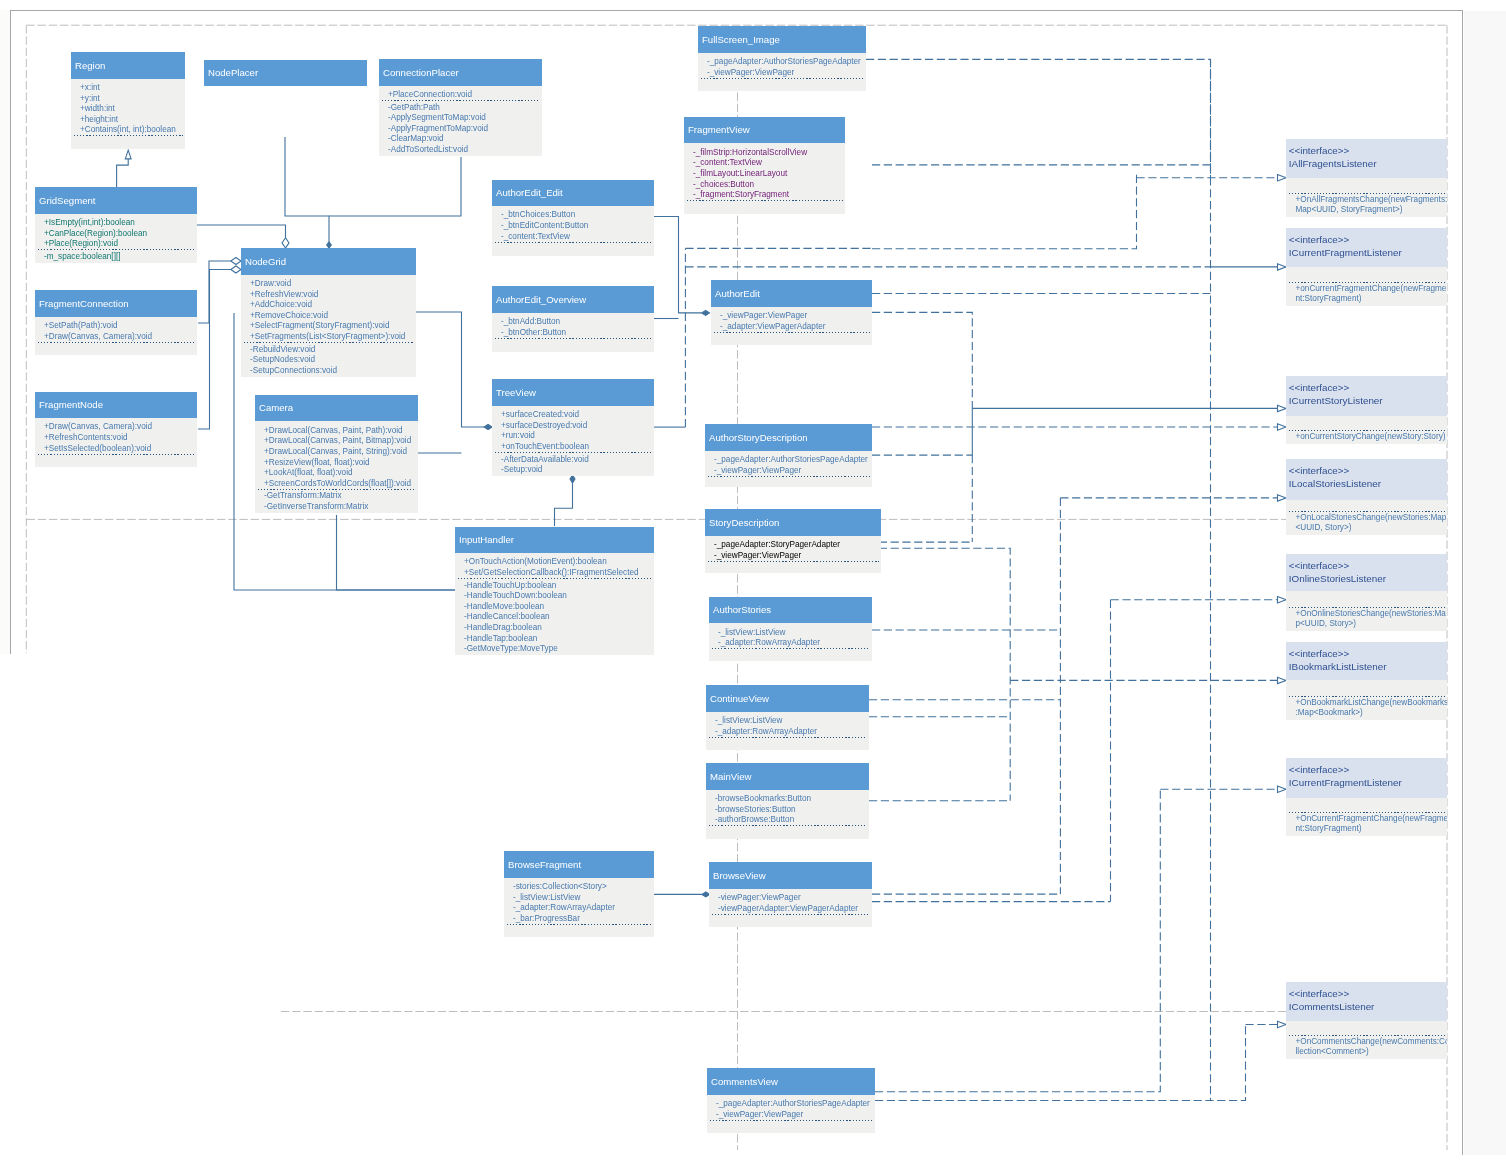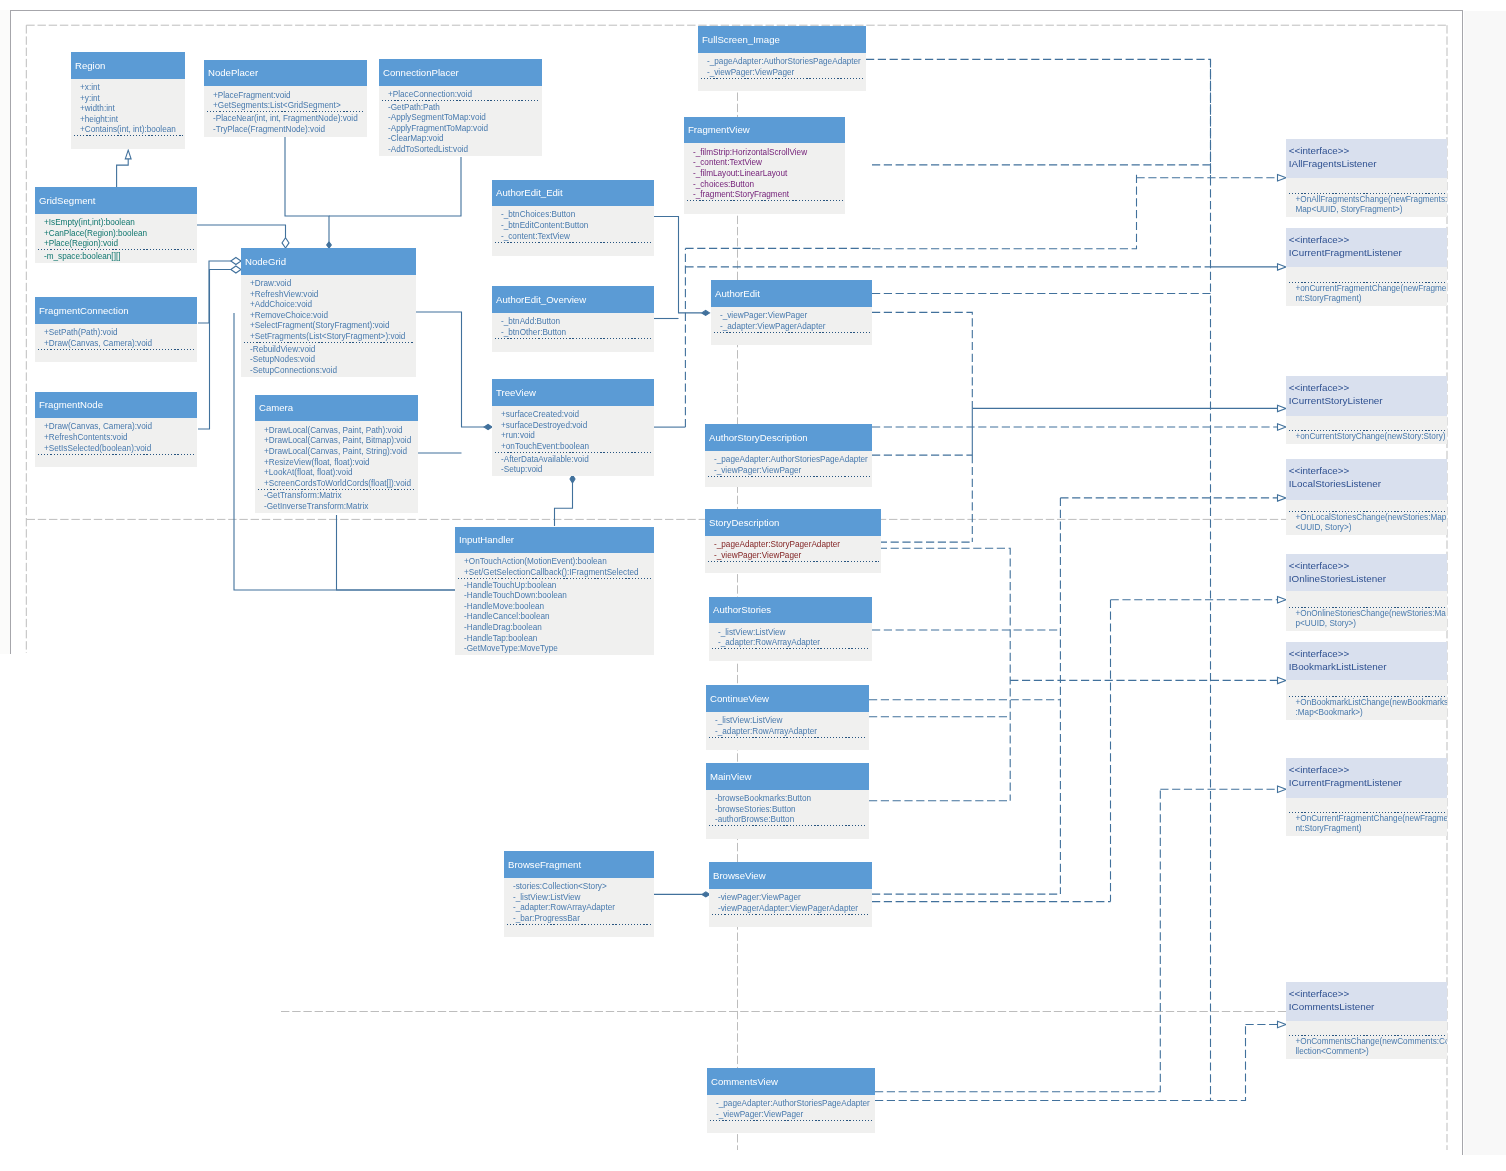--- a/index.html
+++ b/index.html
@@ -225,27 +225,20 @@
           <div class="row">+x:int</div>
           <div class="row">+y:int</div>
           <div class="row">+width:int</div>
           <div class="row">+height:int</div>
           <div class="row">+Contains(int, int):boolean</div>
           <div class="sep"></div>
         </div>
       </div>
       <div class="cls" style="left: 204px; top: 59.8px; width: 163px; height: 77.2px;">
         <div class="hdr" style="height:26.6px;background:#5b9bd5">NodePlacer</div>
-        <div class="bodywrap" style="height:50.6px;background:#f0f0ef;color:#4779ad">
-          <div class="row">+PlaceFragment:void</div>
-          <div class="row">+GetSegments:List&lt;GridSegment&gt;</div>
-          <div class="sep"></div>
-          <div class="row">-PlaceNear(int, int, FragmentNode):void</div>
-          <div class="row">-TryPlace(FragmentNode):void</div>
-        </div>
       </div>
       <div class="cls" style="left: 379px; top: 59.1px; width: 163px; height: 96.8px;">
         <div class="hdr" style="height:26.6px;background:#5b9bd5">ConnectionPlacer</div>
         <div class="bodywrap" style="height:70.19999999999999px;background:#f0f0ef;color:#4779ad">
           <div class="row">+PlaceConnection:void</div>
           <div class="sep"></div>
           <div class="row">-GetPath:Path</div>
           <div class="row">-ApplySegmentToMap:void</div>
           <div class="row">-ApplyFragmentToMap:void</div>
           <div class="row">-ClearMap:void</div>
@@ -255,21 +248,21 @@
       <div class="cls" style="left: 35px; top: 187.1px; width: 162px; height: 75.6px;">
         <div class="hdr" style="height:26.6px;background:#5b9bd5">GridSegment</div>
         <div class="bodywrap" style="height:48.99999999999999px;background:#f0f0ef;color:#0f766e">
           <div class="row">+IsEmpty(int,int):boolean</div>
           <div class="row">+CanPlace(Region):boolean</div>
           <div class="row">+Place(Region):void</div>
           <div class="sep"></div>
           <div class="row">-m_space:boolean[][]</div>
         </div>
       </div>
-      <div class="cls" style="left: 35px; top: 290px; width: 162px; height: 65.3px; margin-top: 7px;">
+      <div class="cls" style="left: 35px; top: 290px; width: 162px; height: 65.3px;">
         <div class="hdr" style="height:26.6px;background:#5b9bd5">FragmentConnection</div>
         <div class="bodywrap" style="height:38.699999999999996px;background:#f0f0ef;color:#4779ad">
           <div class="row">+SetPath(Path):void</div>
           <div class="row">+Draw(Canvas, Camera):void</div>
           <div class="sep"></div>
         </div>
       </div>
       <div class="cls" style="left: 35px; top: 391.5px; width: 162px; height: 75.8px;">
         <div class="hdr" style="height:26.6px;background:#5b9bd5">FragmentNode</div>
         <div class="bodywrap" style="height:49.199999999999996px;background:#f0f0ef;color:#4779ad">
@@ -392,21 +385,21 @@
       <div class="cls" style="left: 705px; top: 424px; width: 167px; height: 63.3px;">
         <div class="hdr" style="height:26.6px;background:#5b9bd5">AuthorStoryDescription</div>
         <div class="bodywrap" style="height:36.699999999999996px;background:#f0f0ef;color:#4779ad">
           <div class="row">-_pageAdapter:AuthorStoriesPageAdapter</div>
           <div class="row">-_viewPager:ViewPager</div>
           <div class="sep"></div>
         </div>
       </div>
       <div class="cls" style="left: 705px; top: 509.2px; width: 176px; height: 64px;">
         <div class="hdr" style="height:26.6px;background:#5b9bd5">StoryDescription</div>
-        <div class="bodywrap" style="height:37.4px;background:#f0f0ef;color:#7f1d1d">
+        <div class="bodywrap" style="height:37.4px;background:#f0f0ef;color:#000000">
           <div class="row">-_pageAdapter:StoryPagerAdapter</div>
           <div class="row">-_viewPager:ViewPager</div>
           <div class="sep"></div>
         </div>
       </div>
       <div class="cls" style="left: 709px; top: 596.9px; width: 163px; height: 64.6px;">
         <div class="hdr" style="height:26.6px;background:#5b9bd5">AuthorStories</div>
         <div class="bodywrap" style="height:37.99999999999999px;background:#f0f0ef;color:#4779ad">
           <div class="row">-_listView:ListView</div>
           <div class="row">-_adapter:RowArrayAdapter</div>

